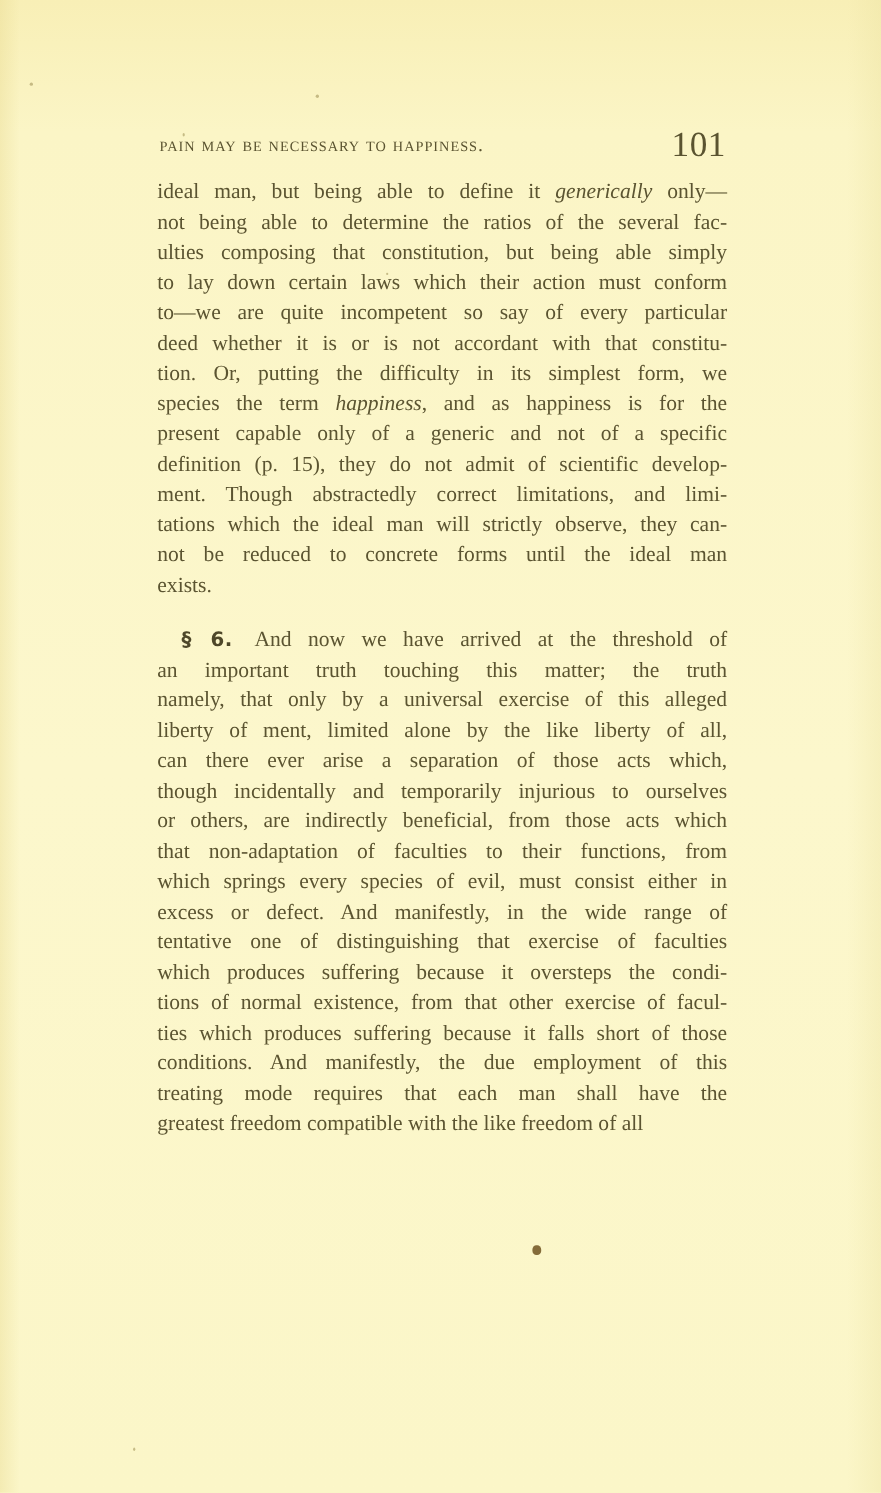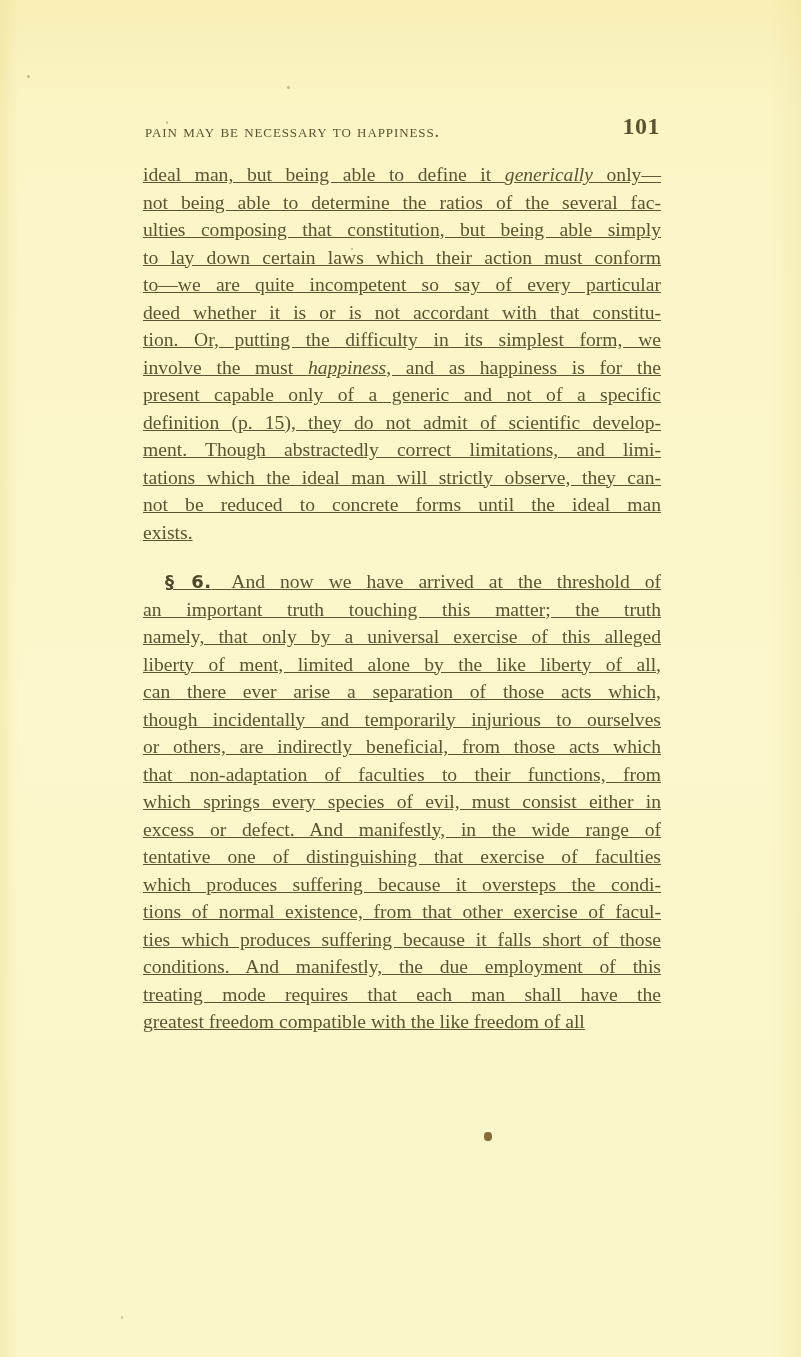--- a/index.html
+++ b/index.html
@@ -37,41 +37,39 @@
       top: 8px;
       font-size: 18px;
       letter-spacing: 0.9px;
       font-variant: small-caps;
       text-transform: lowercase;
     }
     .running-head .folio {
       position: absolute;
       right: 0;
       top: 0;
-      font-size: 24px;
+      font-size: 32px;
       letter-spacing: 0.5px;
-      font-weight: bold;
     }
     .body-text {
       position: absolute;
       left: 143px;
       top: 161px;
       width: 518px;
       font-family: "Liberation Serif", "DejaVu Serif", serif;
       font-size: 19.6px;
       line-height: 27.5px;
       color: #5b5431;
     }
     .line {
       display: block;
       white-space: nowrap;
       text-align: justify;
       text-align-last: justify;
       height: 27.5px;
-      text-decoration: underline;
     }
     .line.last {
       text-align-last: left;
     }
     .line.indent {
       padding-left: 22px;
     }
     .para-gap {
       display: block;
       height: 22px;
@@ -115,21 +113,21 @@
 
   <div class="body-text" id="body-text">
       <div>
         <span class="line"><span>ideal man, but being able to define it </span><em>generically</em><span> only—</span></span>
         <span class="line"><span>not being able to determine the ratios of the several fac-</span></span>
         <span class="line"><span>ulties composing that constitution, but being able simply</span></span>
         <span class="line"><span>to lay down certain laws which their action must conform</span></span>
         <span class="line"><span>to—we are quite incompetent so say of every particular</span></span>
         <span class="line"><span>deed whether it is or is not accordant with that constitu-</span></span>
         <span class="line"><span>tion.  Or, putting the difficulty in its simplest form, we</span></span>
-        <span class="line"><span>involve the must </span><em>happiness</em><span>, and as happiness is for the</span></span>
+        <span class="line"><span>species the term </span><em>happiness</em><span>, and as happiness is for the</span></span>
         <span class="line"><span>present capable only of a generic and not of a specific</span></span>
         <span class="line"><span>definition (p. 15), they do not admit of scientific develop-</span></span>
         <span class="line"><span>ment.  Though abstractedly correct limitations, and limi-</span></span>
         <span class="line"><span>tations which the ideal man will strictly observe, they can-</span></span>
         <span class="line"><span>not be reduced to concrete forms until the ideal man</span></span>
         <span class="line last"><span>exists.</span></span>
       </div>
       <span class="para-gap"></span>
       <div>
         <span class="line indent"><span class="section-mark">§ 6.</span> <span>And now we have arrived at the threshold of</span></span>

